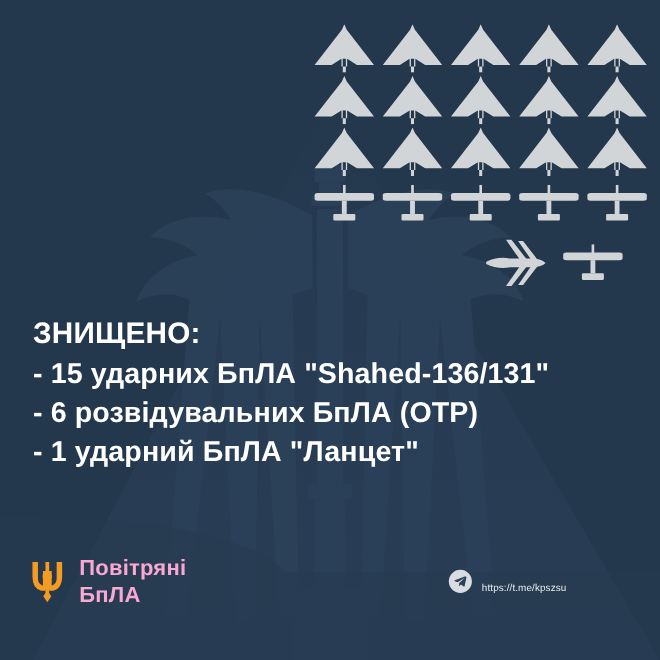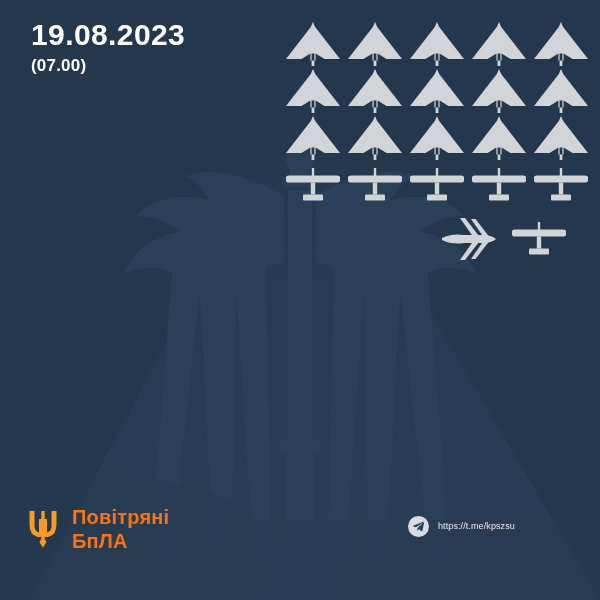--- a/index.html
+++ b/index.html
@@ -47,27 +47,27 @@
     letter-spacing:.2px;white-space:nowrap;
   }
   .copy .line{
     font-size:26px;font-weight:bold;color:#ffffff;line-height:1.37;
     letter-spacing:.1px;white-space:nowrap;
   }
 
   
   .brand{position:absolute;left:28px;top:505px;display:flex;align-items:center;gap:14px;z-index:6;}
   .brand-text{
-    font-size:20px;font-weight:bold;color:#f97316;line-height:1.22;
+    font-size:20px;font-weight:bold;color:#f9a8d4;line-height:1.22;
     letter-spacing:.2px;
   }
   .brand-text span{display:block;}
 
   .social{position:absolute;left:408px;top:513px;z-index:6;}
-  .srow{display:flex;align-items:center;gap:9px;height:26px;margin-bottom:6px;}
+  .srow{display:flex;align-items:flex-end;gap:9px;height:26px;margin-bottom:6px;}
   .sicon{
     width:21px;height:21px;border-radius:50%;
     background:#d9dde1;display:flex;align-items:center;justify-content:center;
     flex:0 0 auto;
   }
   .surl{font-size:9px;color:#e8ecef;letter-spacing:.1px;white-space:nowrap;}
 </style>
 </head>
 <body>
 
@@ -115,24 +115,20 @@
                  C152 236 130 254 124 274 C140 266 158 266 172 272
                  L150 560 L170 560 L200 290 L214 566 L232 566 L236 286
                  L254 562 L272 562 L266 268 L284 262 Z"></path>
         <path d="M196 200 C182 214 176 232 178 250 L164 560 L150 560 Z" opacity=".55"></path>
       </g>
 
       <path d="M0 470 Q 210 470 260 520 L 600 520 L600 600 L0 600 Z" fill="#26394f" opacity=".45"></path>
     </g>
   </svg>
 
-  <div class="header">
-    <div class="date">19.08.2023</div>
-    <div class="time">(07.00)</div>
-  </div>
 
   <div class="icons">
 
     <div class="irow r1">
       <svg class="icon-cell" width="58" height="44" viewBox="0 0 58 44">
           <g fill="#d2d5d7">
             <path d="M29 0 L31.2 5 L56 37 L40.5 37 L31.6 31.5 L31.6 38.5 L30.4 38.5 L30.4 31.5 L29 31.5 L27.6 31.5 L27.6 38.5 L26.4 38.5 L26.4 31.5 L17.5 37 L2 37 L26.8 5 Z"></path>
             <rect x="27.6" y="38.5" width="2.8" height="5.5"></rect>
           </g>
         </svg>
@@ -285,20 +281,26 @@
           <g fill="#d2d5d7">
             <rect x="27.8" y="0" width="2.4" height="9"></rect>
             <path d="M2 9.5 Q2 7.5 5 7.5 L53 7.5 Q56 7.5 56 9.5 L56 12.5 Q56 14.5 53 14.5 L5 14.5 Q2 14.5 2 12.5 Z"></path>
             <rect x="26.8" y="14.5" width="4.4" height="12"></rect>
             <rect x="19" y="26.5" width="20" height="6" rx="1"></rect>
           </g>
         </svg>
     </div>
   </div>
 
+  <div class="copy">
+    <div class="head">ЗНИЩЕНО:</div>
+    <div class="line">- 15 ударних БпЛА "Shahed-136/131"</div>
+    <div class="line">- 6 розвідувальних БпЛА (ОТР)</div>
+    <div class="line">- 1 ударний БпЛА "Ланцет"</div>
+  </div>
 
   <div class="brand">
     <svg width="30" height="40" viewBox="0 0 30 40" aria-hidden="true">
       <g fill="#f59a23">
         <path d="M1.5 2 L6.5 2 L6.5 17 Q6.5 22 11 23.5 L11 10 L14 10 L14 27 L13 28 L9.5 28 Q1.5 26 1.5 15 Z"></path>
         <path d="M28.5 2 L23.5 2 L23.5 17 Q23.5 22 19 23.5 L19 10 L16 10 L16 27 L17 28 L20.5 28 Q28.5 26 28.5 15 Z"></path>
         <path d="M13.3 2 L16.7 2 L16.7 30 L18.6 33 L15 38.5 L11.4 33 L13.3 30 Z"></path>
         <rect x="10.8" y="13.5" width="8.4" height="3"></rect>
       </g>
     </svg>

